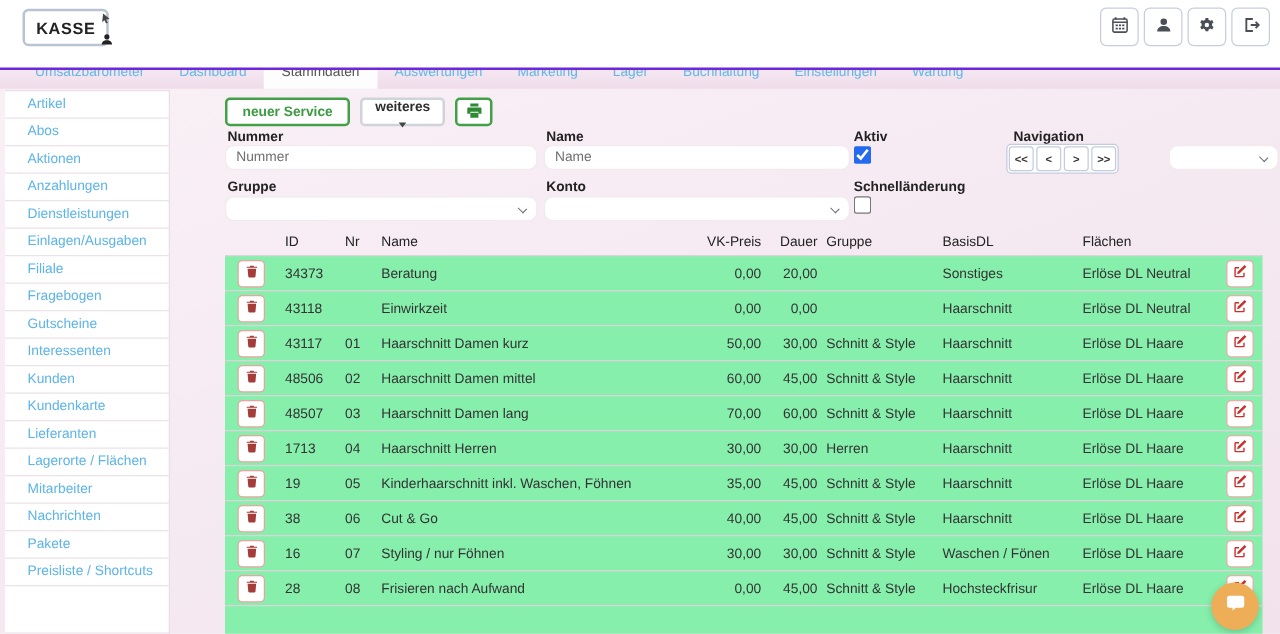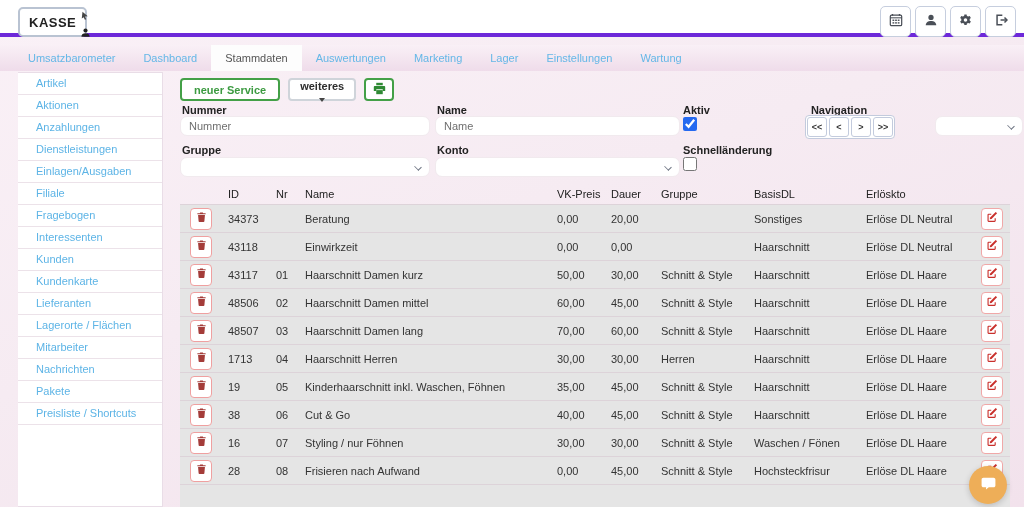--- a/index.html
+++ b/index.html
@@ -4,34 +4,34 @@
 <style>
   * { margin:0; padding:0; box-sizing:border-box; }
   html,body { width:1024px; height:507px; }
   body {
     position:relative; overflow:hidden;
     font-family:"Liberation Sans","DejaVu Sans",sans-serif;
     background:linear-gradient(160deg,#faf1f7 0%,#f6ebf2 45%,#f2e2ec 100%);
     color:#333;
   }
   
-  .topbar { position:absolute; top:0; left:0; right:0; height:37px; background:#fff; border-bottom:4px solid #6d28d9; z-index:5; }
+  .topbar { position:absolute; top:0; left:0; right:0; height:56px; background:#fff; border-bottom:2px solid #6d28d9; z-index:5; }
   .logo-box { position:absolute; left:18px; top:7px; height:30px; padding:0 9px; border:2px solid #b9c3d2; border-radius:5px;
     display:flex; align-items:center; font-weight:bold; font-size:13px; letter-spacing:.5px; color:#222; background:#fff; cursor:pointer; }
   .logo-side { position:absolute; left:80px; top:6px; display:flex; flex-direction:column; align-items:center; gap:0; color:#333; }
   .topbar-actions { position:absolute; right:8px; top:6px; display:flex; gap:4px; }
   .icon-btn { width:31px; height:31px; border:1px solid #c6cede; border-radius:5px; background:#fff; color:#4a4f57;
     display:flex; align-items:center; justify-content:center; cursor:pointer; }
   
   .tabs { position:absolute; top:45px; left:0; right:0; height:26px; background:linear-gradient(#f9f0f6,#efdcea);
     display:flex; padding-left:14px; font-size:11px; z-index:4; }
   .tab { padding:0 14px; line-height:26px; color:#64b7e7; cursor:pointer; white-space:nowrap; }
   .tab.active { background:#fdfdfd; color:#555; }
   
-  .sidebar { position:absolute; top:72px; left:18px; bottom:0; width:145px; background:#fff; border:1px solid #e9dde7; border-left:none; }
+  .sidebar { position:absolute; top:72px; left:4px; bottom:0; width:132px; background:#fff; border:1px solid #e9dde7; border-left:none; }
   .side-item { height:22px; line-height:21px; padding-left:18px; font-size:11px; color:#5db4e6; border-bottom:1px solid #ece2e9; cursor:pointer; white-space:nowrap; }
   
   .main { position:absolute; left:180px; top:72px; width:830px; }
   .toolbar { display:flex; gap:8px; height:23px; margin-top:6px; }
   .btn { background:#fff; border-radius:4px; font-size:11px; font-weight:bold; cursor:pointer; display:flex; align-items:center; }
   .btn-new { border:2px solid #43a047; color:#3c9b41; padding:0 12px; }
   .btn-more { border:2px solid #cfd4da; color:#2d2d2d; padding:0 10px; gap:6px;flex-direction:column; }
   .caret-down { width:0; height:0; border-left:3.5px solid transparent; border-right:3.5px solid transparent; border-top:4px solid #444; }
   .btn-print { border:2px solid #43a047; color:#2f8a34; width:30px; justify-content:center; }
   
@@ -42,25 +42,25 @@
   .f-select { position:absolute; height:20px; background:#fff; border:1px solid #f1eaee; border-radius:7px; cursor:pointer; }
   .chev { position:absolute; right:8px; top:6px; width:6px; height:6px; border-right:1.5px solid #6b7280; border-bottom:1.5px solid #6b7280; transform:rotate(45deg) scaleY(.8); }
   .checkbox { position:absolute; width:14px; height:14px; accent-color:#2569f0; cursor:pointer; }
   .nav-group { position:absolute; left:625px; top:12px; display:flex; gap:2px; border:1px solid #c3cbdd; border-radius:4px; padding:1px; background:#fff; }
   .nav-btn { width:20px; height:20px; border:1px solid #c3cbdd; border-radius:3px; background:#fff; font-size:9px; font-weight:bold; color:#333;
     display:flex; align-items:center; justify-content:center; cursor:pointer; }
   
   .summary { margin-top:8px; font-size:11px; color:#333; }
   .grid { display:grid; grid-template-columns:42px 48px 28px 1fr 54px 45px 93px 112px 113px 36px; align-items:center; }
   .thead { font-weight:normal; font-size:11px; height:21px; margin-top:2px; color:#222; }
-  .t-row { height:28px; border-top:1px solid #ddd3d9; background:#e5e5e5; font-size:11px; color:#333; }
+  .t-row { height:28px; border-top:1px solid #ddd3d9; background:#86efac; font-size:11px; color:#333; }
   .cell-id,.cell-nr { padding-left:6px; }
   .cell-name { padding-left:7px; white-space:nowrap; overflow:hidden; }
   .cell-gruppe,.cell-basis,.cell-konto { padding-left:5px; white-space:nowrap; }
-  .r { padding-right:2px; }
+  .r { text-align:right; padding-right:2px; }
   .c { display:flex; justify-content:center; }
   .mini-btn { width:22px; height:22px; background:#fff; border-radius:4px; display:flex; align-items:center; justify-content:center; cursor:pointer; }
   .del-btn { border:1px solid #efa0a0; color:#a43c39; }
   .edit-btn { border:1px solid #f0a8a8; color:#c9302c; }
   
   .chat-fab { position:absolute; left:969px; top:466px; width:38px; height:38px; border-radius:50%; background:#eeae58;
     display:flex; align-items:center; justify-content:center; box-shadow:0 2px 6px rgba(0,0,0,.18); cursor:pointer; z-index:9; }
 </style>
 </head>
 <body>
@@ -127,33 +127,36 @@
 </div>
 
 <div class="tabs">
 
 <div class="tab"><span>Umsatzbarometer</span></div>
     <div class="tab"><span>Dashboard</span></div>
     <div class="tab active"><span>Stammdaten</span></div>
     <div class="tab"><span>Auswertungen</span></div>
     <div class="tab"><span>Marketing</span></div>
     <div class="tab"><span>Lager</span></div>
+    <div class="tab"><span>Buchhaltung</span></div>
     <div class="tab"><span>Einstellungen</span></div>
     <div class="tab"><span>Wartung</span></div>
   </div>
 
 <div class="sidebar">
 
 <div class="side-item">Artikel</div>
+    <div class="side-item">Abos</div>
     <div class="side-item">Aktionen</div>
     <div class="side-item">Anzahlungen</div>
     <div class="side-item">Dienstleistungen</div>
     <div class="side-item">Einlagen/Ausgaben</div>
     <div class="side-item">Filiale</div>
     <div class="side-item">Fragebogen</div>
+    <div class="side-item">Gutscheine</div>
     <div class="side-item">Interessenten</div>
     <div class="side-item">Kunden</div>
     <div class="side-item">Kundenkarte</div>
     <div class="side-item">Lieferanten</div>
     <div class="side-item">Lagerorte / Flächen</div>
     <div class="side-item">Mitarbeiter</div>
     <div class="side-item">Nachrichten</div>
     <div class="side-item">Pakete</div>
     <div class="side-item">Preisliste / Shortcuts</div>
   </div>
@@ -220,21 +223,21 @@
 
   <div class="grid thead">
     <div></div>
     <div class="cell-id">ID</div>
     <div class="cell-nr">Nr</div>
     <div class="cell-name">Name</div>
     <div class="r">VK-Preis</div>
     <div class="r">Dauer</div>
     <div class="cell-gruppe">Gruppe</div>
     <div class="cell-basis">BasisDL</div>
-    <div class="cell-konto">Erlöskto</div>
+    <div class="cell-konto">Flächen</div>
     <div></div>
   </div>
 
   <div>
 
   <div class="grid t-row">
         <div class="c">
           <button class="mini-btn del-btn">
             <span>
               <svg viewBox="0 0 16 16" width="11" height="12" fill="currentColor">

